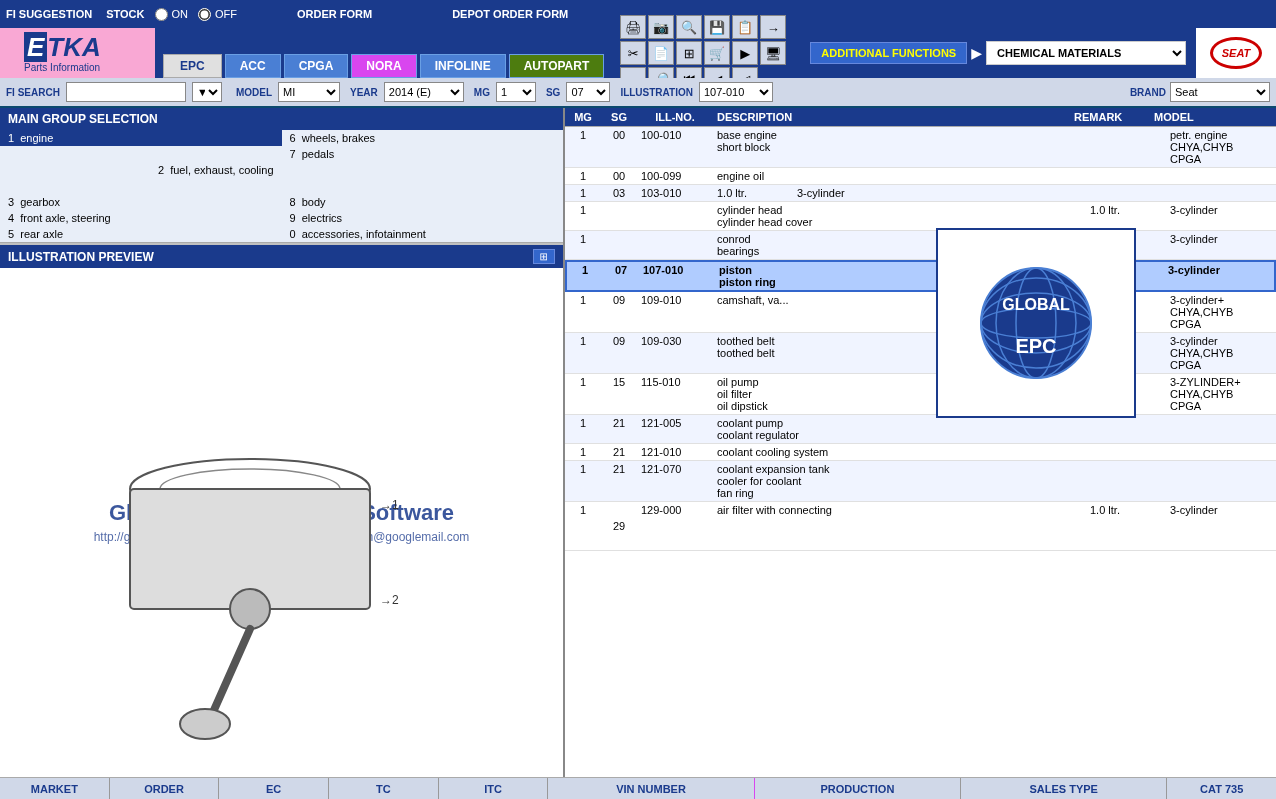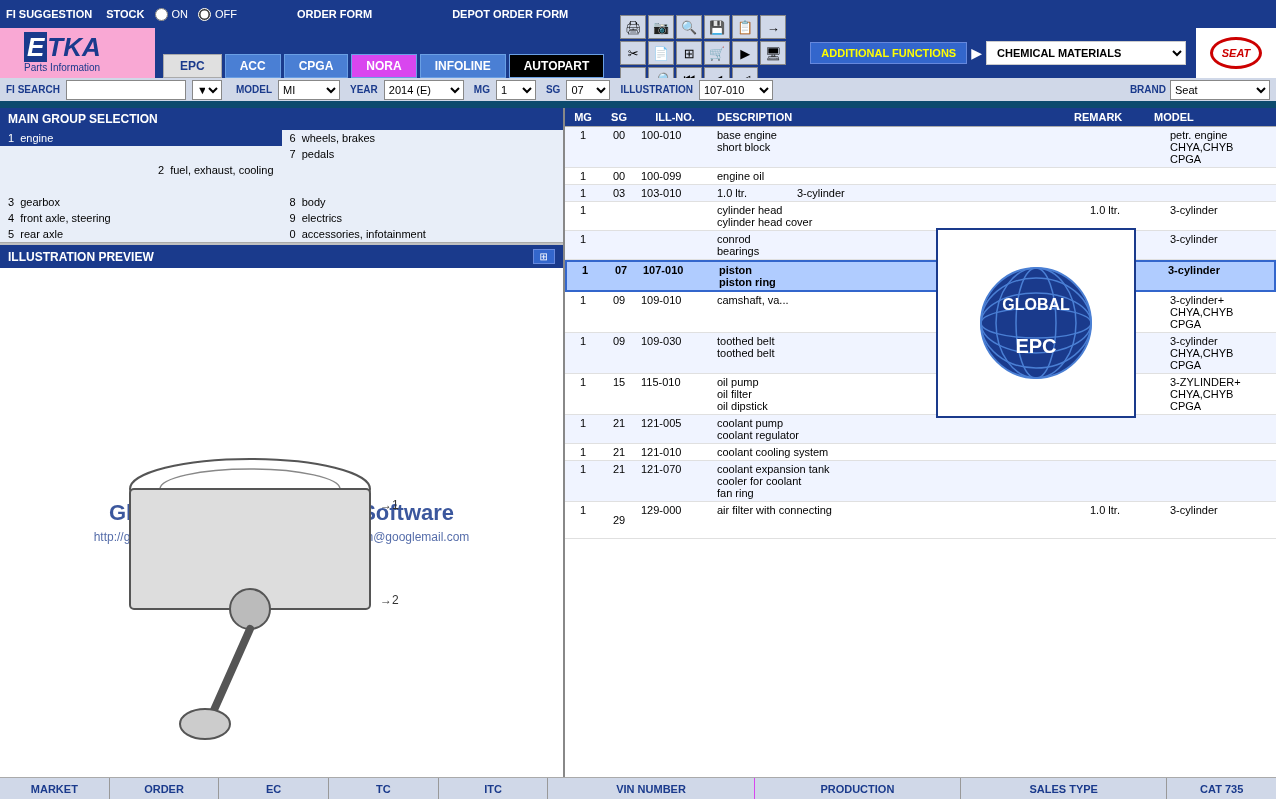--- a/index.html
+++ b/index.html
@@ -50,21 +50,21 @@
       </div>
       <div style="font-size:10px; color:#1a3a8c;">Parts Information</div>
     </div>
 
     <div style="display:flex; align-items:flex-end; padding:0 8px; gap:3px;">
       <div style="background:#e0e0e0; color:#1a3a8c; border:1px solid #aaa; padding:4px 16px; cursor:pointer; font-size:12px; font-weight:bold;">EPC</div>
       <div style="background:#4a7fd4; color:white; border:1px solid #6a9fe4; padding:4px 14px; cursor:pointer; font-size:12px; font-weight:bold;">ACC</div>
       <div style="background:#4a7fd4; color:white; border:1px solid #6a9fe4; padding:4px 14px; cursor:pointer; font-size:12px; font-weight:bold;">CPGA</div>
       <div style="background:#d946ef; color:white; border:1px solid #6a9fe4; padding:4px 14px; cursor:pointer; font-size:12px; font-weight:bold;">NORA</div>
       <div style="background:#4a7fd4; color:white; border:1px solid #6a9fe4; padding:4px 14px; cursor:pointer; font-size:12px; font-weight:bold;">INFOLINE</div>
-      <div style="background:#000000; color:white; border:1px solid #6a9fe4; padding:4px 14px; cursor:pointer; font-size:12px; font-weight:bold;">AUTOPART</div>
+      <div style="background:#4d7c0f; color:white; border:1px solid #6a9fe4; padding:4px 14px; cursor:pointer; font-size:12px; font-weight:bold;">AUTOPART</div>
     </div>
 
     <div style="flex:1; display:flex; align-items:center; justify-content:flex-start; padding:0 8px; gap:6px;">
 
       <div style="display:flex; flex-wrap:wrap; gap:2px; max-width:340px;">
         <div class="icon-btn" style="background:#d0d8e8; border:1px solid #888; width:26px; height:24px; display:flex; align-items:center; justify-content:center; cursor:pointer; font-size:13px;">🖨</div>
         <div class="icon-btn" style="background:#d0d8e8; border:1px solid #888; width:26px; height:24px; display:flex; align-items:center; justify-content:center; cursor:pointer; font-size:13px;">📷</div>
         <div class="icon-btn" style="background:#d0d8e8; border:1px solid #888; width:26px; height:24px; display:flex; align-items:center; justify-content:center; cursor:pointer; font-size:13px;">🔍</div>
         <div class="icon-btn" style="background:#d0d8e8; border:1px solid #888; width:26px; height:24px; display:flex; align-items:center; justify-content:center; cursor:pointer; font-size:13px;">💾</div>
         <div class="icon-btn" style="background:#d0d8e8; border:1px solid #888; width:26px; height:24px; display:flex; align-items:center; justify-content:center; cursor:pointer; font-size:13px;">📋</div>
@@ -94,21 +94,21 @@
       </div>
     </div>
 
     <div style="background:white; padding:4px 10px; display:flex; flex-direction:column; align-items:center; justify-content:center; min-width:80px;">
       <div style="width:52px; height:32px; border:3px solid #c00; border-radius:50%; display:flex; align-items:center; justify-content:center;">
         <span style="color:#c00; font-size:11px; font-weight:bold; font-style:italic;">SEAT</span>
       </div>
     </div>
   </div>
 
-  <div style="position:absolute; top:78px; left:0; width:1276px; height:30px; background:#d0d8e8; display:flex; align-items:center; padding:0 6px; gap:6px; border-bottom:7px solid #0c4a6e; z-index:10;">
+  <div style="position:absolute; top:78px; left:0; width:1276px; height:30px; background:#d0d8e8; display:flex; align-items:center; padding:0 6px; gap:6px; border-bottom:2px solid #0c4a6e; z-index:10;">
     <div style="display:flex; flex-direction:column; align-items:flex-start;">
       <span style="font-size:10px; font-weight:bold; color:#1a3a8c;">FI SEARCH</span>
     </div>
     <input type="text" style="width: 120px; height: 20px; border: 1px solid rgb(136, 136, 136); font-size: 11px; background: white;">
     <select style="height:20px; border:1px solid #888; font-size:11px; background:white; width:30px;">
       <option>▼</option>
     </select>
 
     <div style="display:flex; flex-direction:column; align-items:flex-start; margin-left:8px;">
       <span style="font-size:10px; font-weight:bold; color:#1a3a8c;">MODEL</span>
@@ -365,21 +365,21 @@
               <div>coolant expansion tank</div>
               <div>cooler for coolant</div>
               <div>fan ring</div>
             </div>
           <div style="width:80px; padding:2px 4px; font-size:11px;"></div>
           <div style="width:110px; padding:2px 4px; font-size:11px;"></div>
         </div>
 
         <div style="display:flex; border-bottom:1px solid #e0e0e0; align-items:flex-start;">
           <div style="width:36px; text-align:center; padding:2px 4px; font-size:11px;">1</div>
-          <div style="width:36px; text-align:center; padding:12px 4px; font-size:11px;">29</div>
+          <div style="width:36px; text-align:center; padding:18px 4px; font-size:11px;">29</div>
           <div style="width:76px; padding:2px 4px; font-size:11px;">129-000</div>
           <div style="flex:1; padding:2px 4px; font-size:11px;">air filter with connecting</div>
           <div style="width:80px; padding:2px 4px; font-size:11px;">1.0 ltr.</div>
           <div style="width:110px; padding:2px 4px; font-size:11px;">3-cylinder</div>
         </div>
       </div>
 
       <div style="position:absolute; right:140px; top:120px; width:200px; height:190px; background:white; border:2px solid #1a3a8c; display:flex; flex-direction:column; align-items:center; justify-content:center; z-index:50;">
         <svg width="160" height="130" viewBox="0 0 160 130">
 

